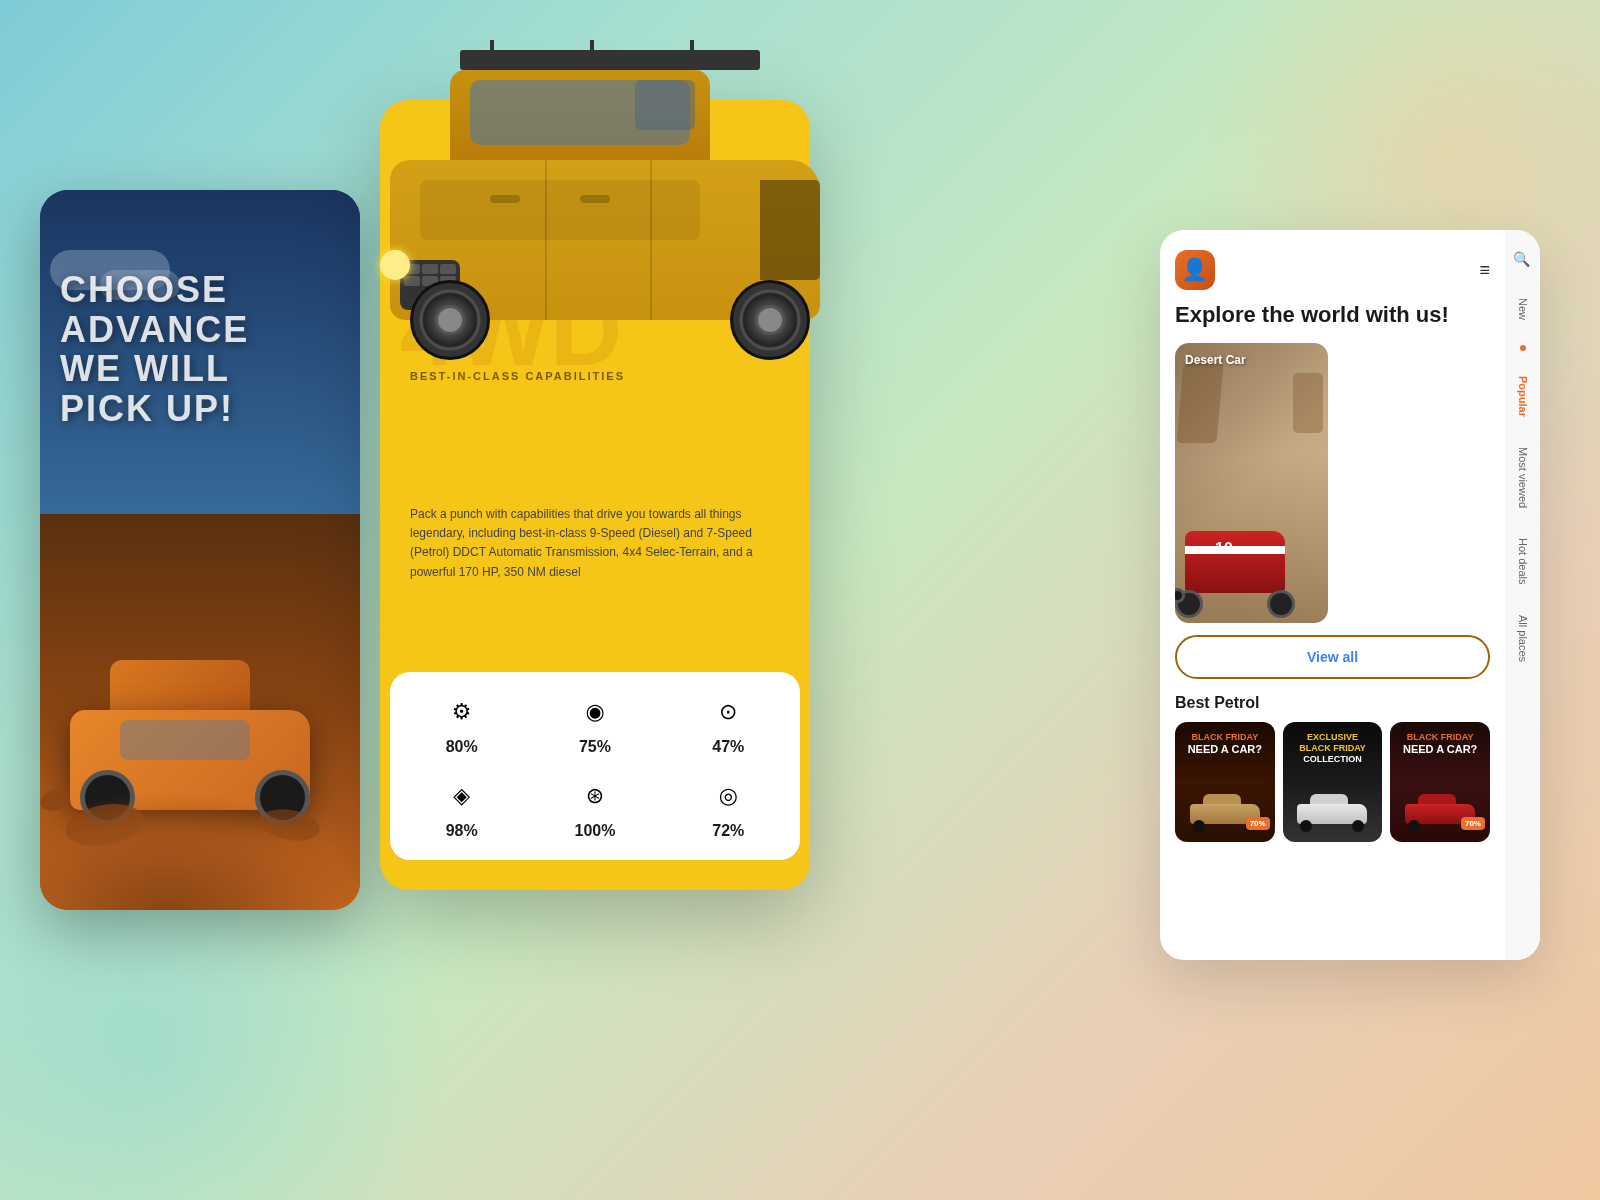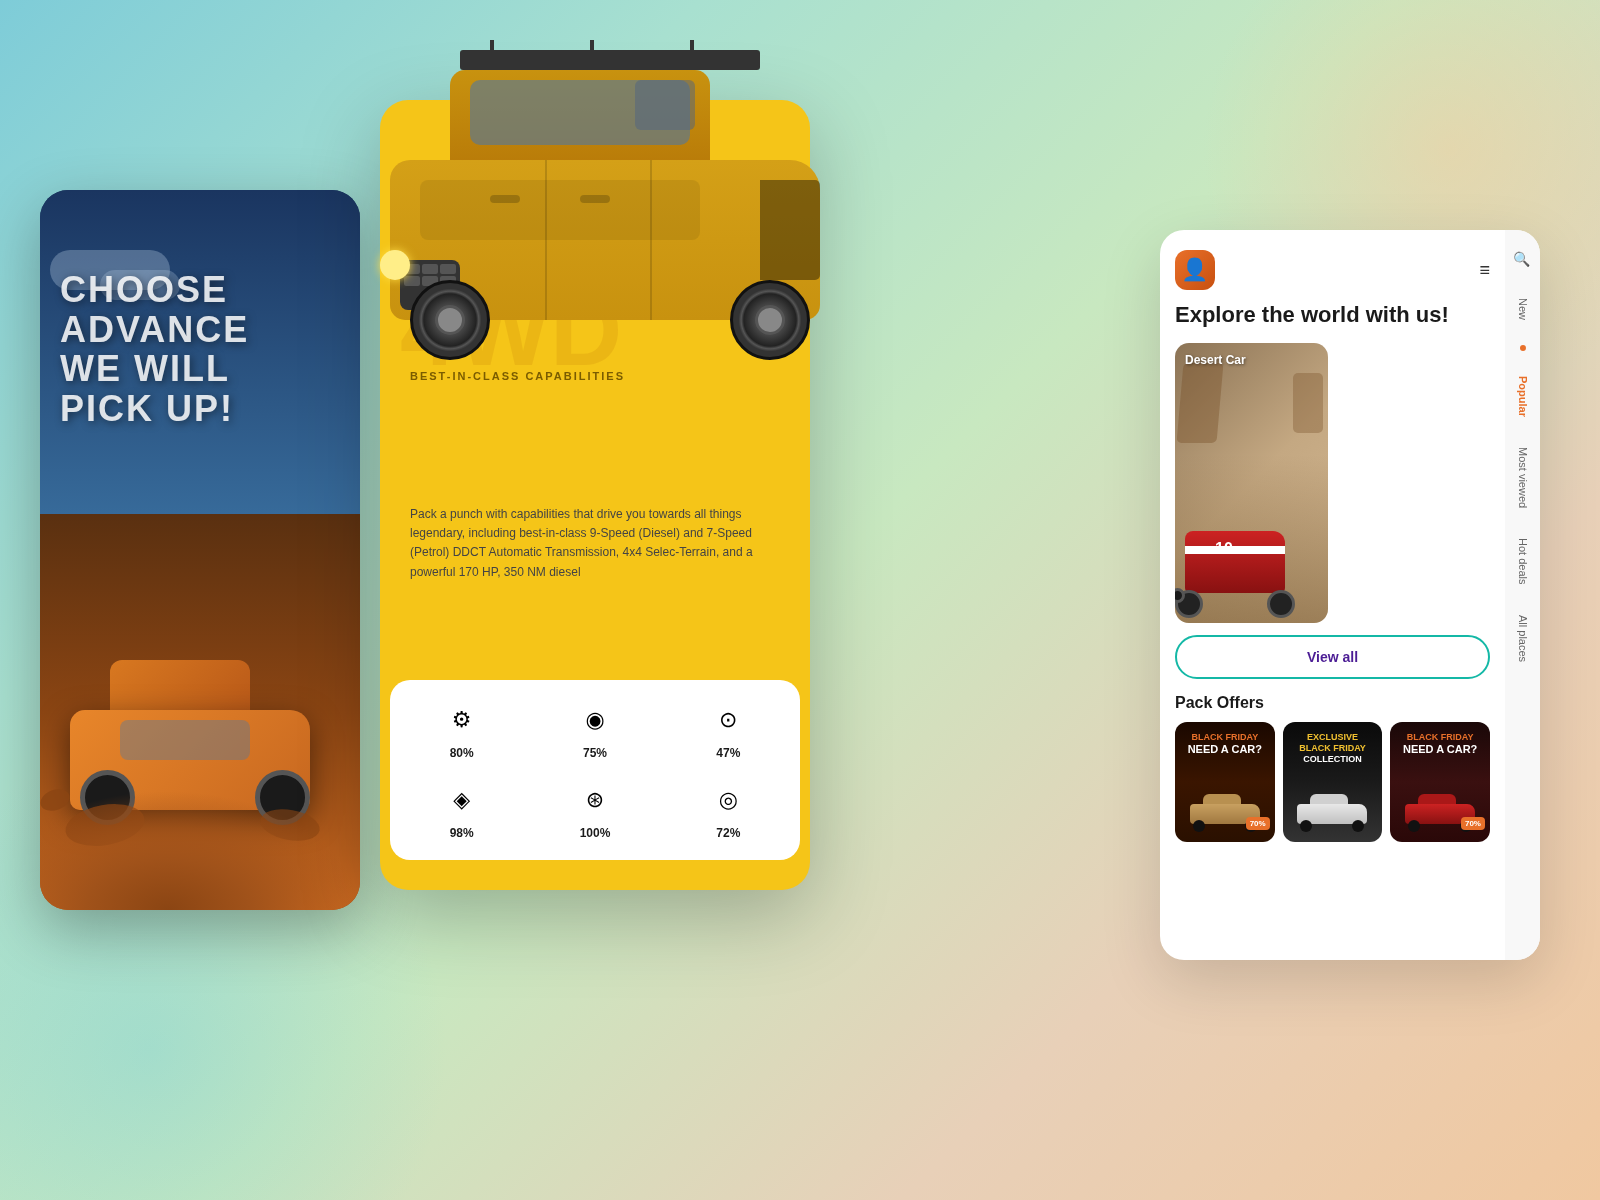--- a/index.html
+++ b/index.html
@@ -254,21 +254,21 @@
     }
     .spec-icon {
       width: 40px;
       height: 40px;
       display: flex;
       align-items: center;
       justify-content: center;
       font-size: 22px;
     }
     .spec-value {
-      font-size: 12px;
+      font-size: 16px;
       font-weight: 800;
       color: #1a1a1a;
     }
 
     
     .panel-right {
       position: absolute;
       right: 60px;
       top: 230px;
       width: 380px;
@@ -515,24 +515,24 @@
       background: #111;
       border: 2px solid #444;
     }
     .tc-w1 { left: 10px; }
     .tc-w2 { right: 10px; }
 
     .view-all-btn {
       display: block;
       width: 100%;
       padding: 12px;
-      border: 2px solid #14b8a6;
+      border: 2px solid #a16207;
       border-radius: 25px;
       background: white;
-      color: #4c1d95;
+      color: #3b82f6;
       font-size: 14px;
       font-weight: 700;
       text-align: center;
       cursor: pointer;
       margin-bottom: 15px;
     }
 
     .best-offers-title {
       font-size: 16px;
       font-weight: 800;
@@ -829,21 +829,21 @@
               <div class="sc-w2"></div>
             </div>
           </div>
         </div>
 
       </div>
     </div>
 
     <button class="view-all-btn">View all</button>
 
-    <div class="best-offers-title">Pack Offers</div>
+    <div class="best-offers-title">Best Petrol</div>
     <div class="offers-grid">
 
       <div class="offer-card offer-bg-1">
         <div class="offer-text">
           <div class="offer-title-text">BLACK FRIDAY</div>
           <div class="offer-subtitle">NEED A CAR?</div>
         </div>
         <div class="offer-car">
           <div class="oc-top offer-top-1"></div>
           <div class="oc-body offer-body-1"></div>

